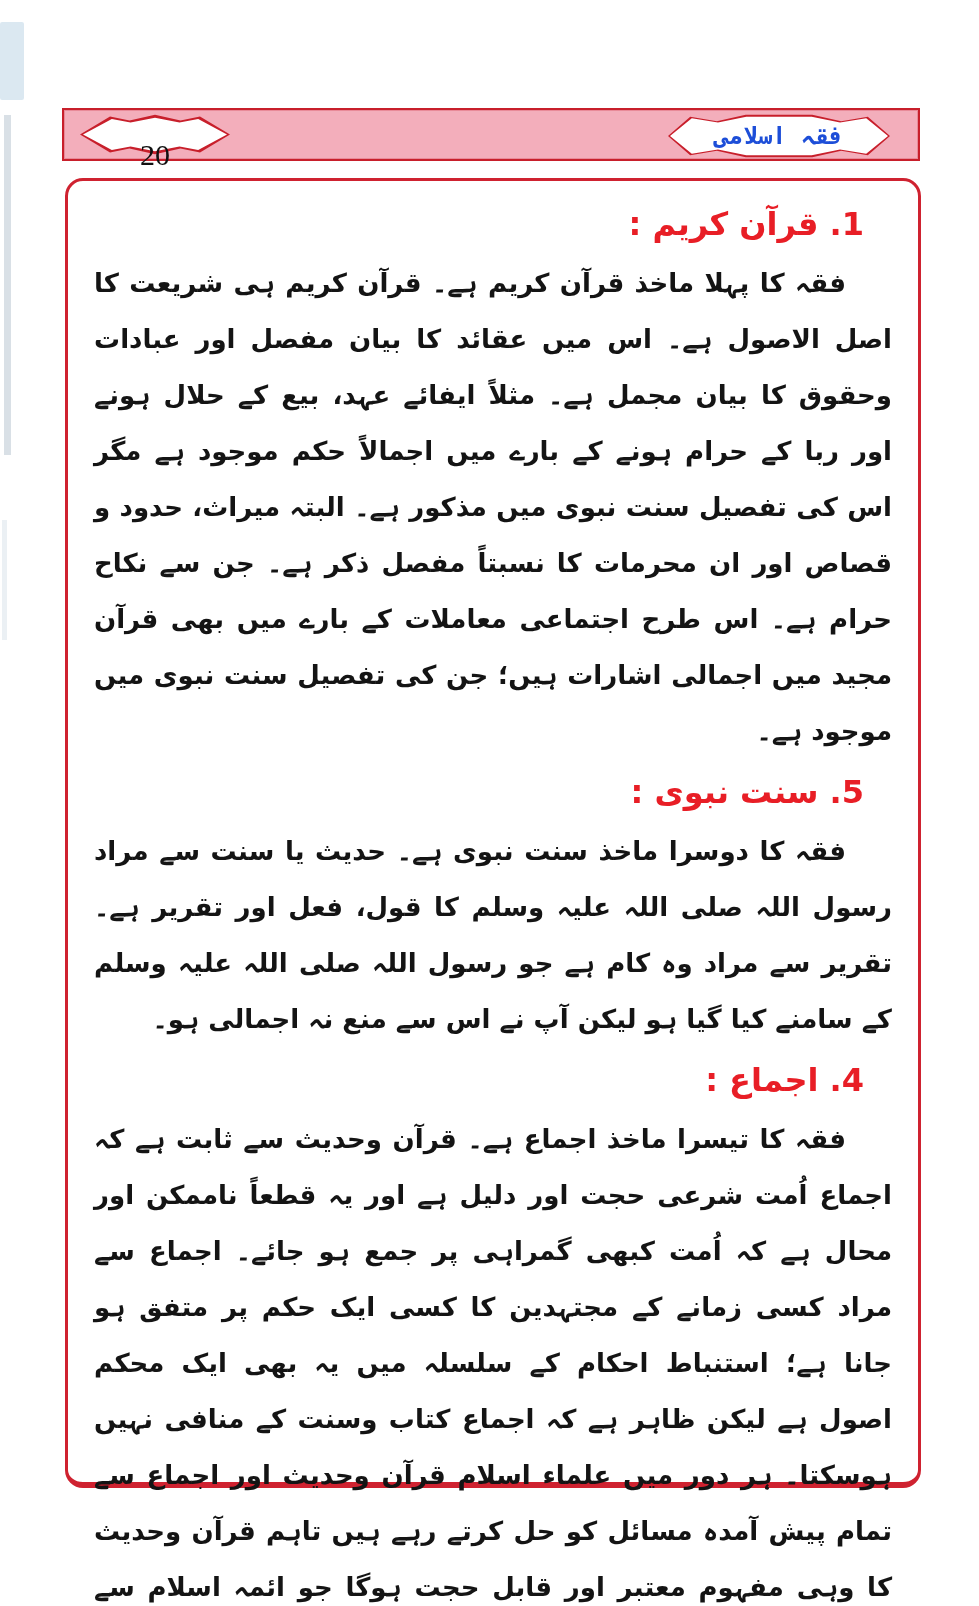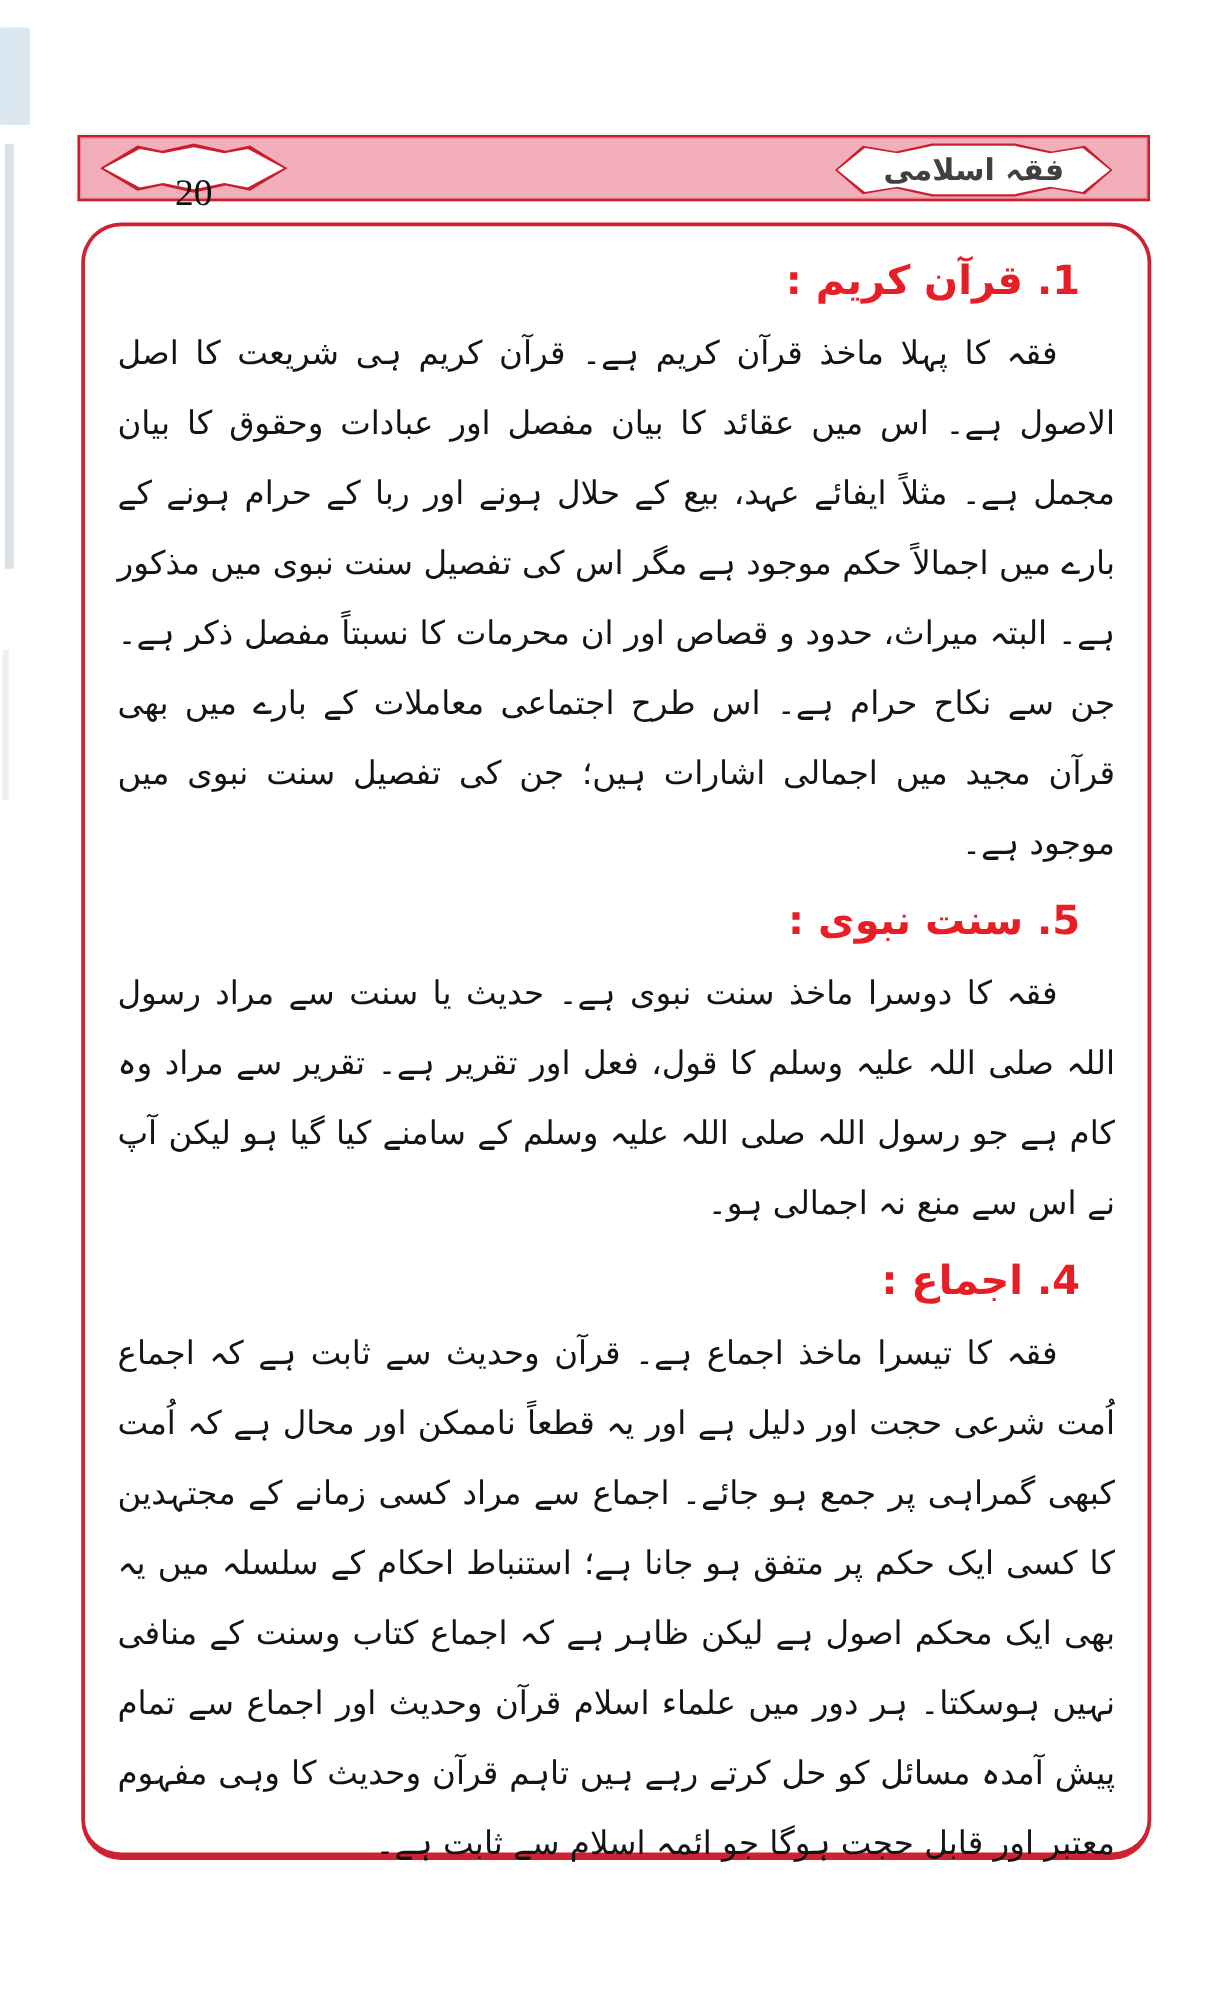--- a/index.html
+++ b/index.html
@@ -40,40 +40,40 @@
   }
 
   
   .cartouche { right: 28px; top: 3px; width: 222px; height: 46px; }
   .cartouche .c-red   { inset: 0; background: #c81f2b;
     clip-path: polygon(0 50%, 10% 8%, 22% 18%, 35% 4%, 65% 4%, 78% 18%, 90% 8%, 100% 50%, 90% 92%, 78% 82%, 65% 96%, 35% 96%, 22% 82%, 10% 92%); }
   .cartouche .c-white { inset: 2px; background: #ffffff;
     clip-path: polygon(0 50%, 10% 8%, 22% 18%, 35% 4%, 65% 4%, 78% 18%, 90% 8%, 100% 50%, 90% 92%, 78% 82%, 65% 96%, 35% 96%, 22% 82%, 10% 92%); }
   .cartouche .title {
     position: absolute; inset: 0; display: flex; align-items: center; justify-content: center;
-    font-size: 24px; font-weight: 700; color: #404040; direction: rtl;
+    font-size: 24px; font-weight: 700; color: #1d4ed8; direction: rtl; font-family: Liberation Mono, monospace;
   }
 
   
   .content-frame {
     position: absolute; left: 65px; top: 178px; width: 856px; height: 1310px;
     border: 3px solid #cf2230;
     border-bottom-width: 6px;
-    border-radius: 32px;
+    border-radius: 18px;
     padding: 10px 26px 10px 26px;
     direction: rtl;
   }
   .section-heading {
     color: #e81e26; font-weight: 700; font-size: 32px;
     text-align: right; direction: rtl;
     margin: 14px 28px 12px 0;
     letter-spacing: 0.5px;
   }
   .body-para {
-    color: #141414; font-size: 26px; font-weight: 400;
+    color: #141414; font-size: 26px; font-weight: 700;
     line-height: 56px;
     text-align: justify; direction: rtl;
     text-indent: 46px;
     margin-bottom: 8px;
   }
 </style>
 </head>
 <body>
 
 <div class="page">

